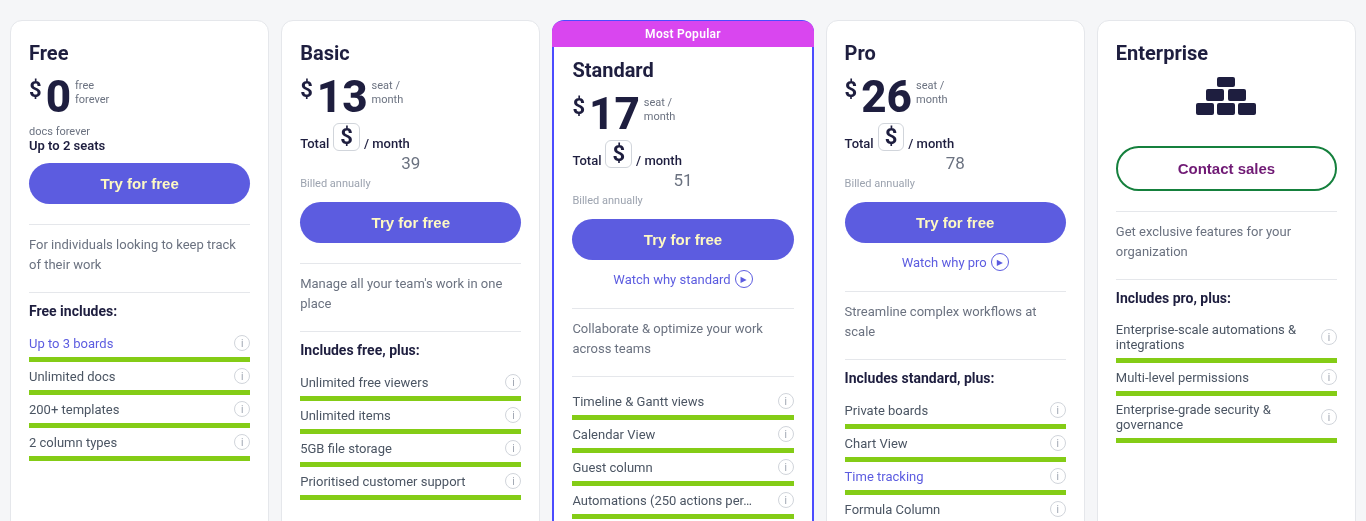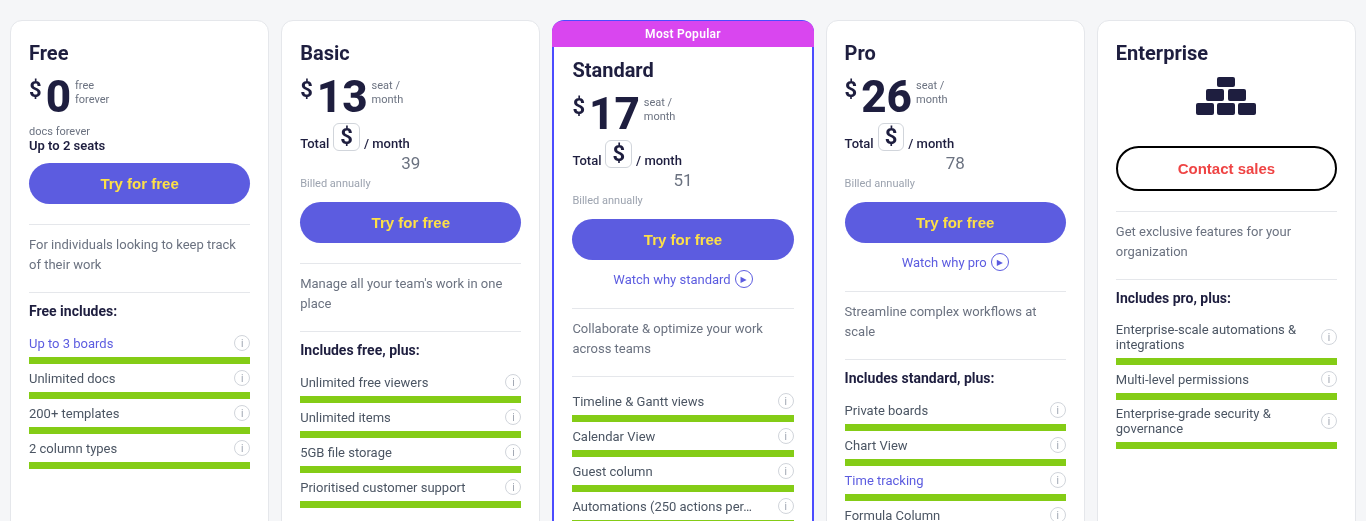--- a/index.html
+++ b/index.html
@@ -118,26 +118,26 @@
       padding: 12px;
       border-radius: 30px;
       border: none;
       cursor: pointer;
       font-size: 15px;
       font-weight: 600;
       margin-bottom: 10px;
     }
     .cta-primary {
       background: #5c5ce0;
-      color: #fde047;
+      color: #fef9c3;
     }
     .cta-outline {
       background: #fff;
-      color: #ef4444;
-      border: 2px solid #000000;
+      color: #701a75;
+      border: 2px solid #15803d;
     }
     .watch-link {
       text-align: center;
       color: #5c5ce0;
       font-size: 13px;
       margin-bottom: 10px;
       display: flex;
       align-items: center;
       justify-content: center;
       gap: 4px;
@@ -173,21 +173,21 @@
     .feature-list {
       list-style: none;
     }
     .feature-item {
       display: flex;
       align-items: center;
       justify-content: space-between;
       padding: 6px 0;
       font-size: 13px;
       color: #4b5563;
-      border-bottom: 7px solid #84cc16;
+      border-bottom: 5px solid #84cc16;
     }
     .feature-item.link-item {
       color: #5c5ce0;
     }
     .info-icon {
       width: 16px;
       height: 16px;
       border: 1.5px solid #d1d5db;
       border-radius: 50%;
       display: flex;

